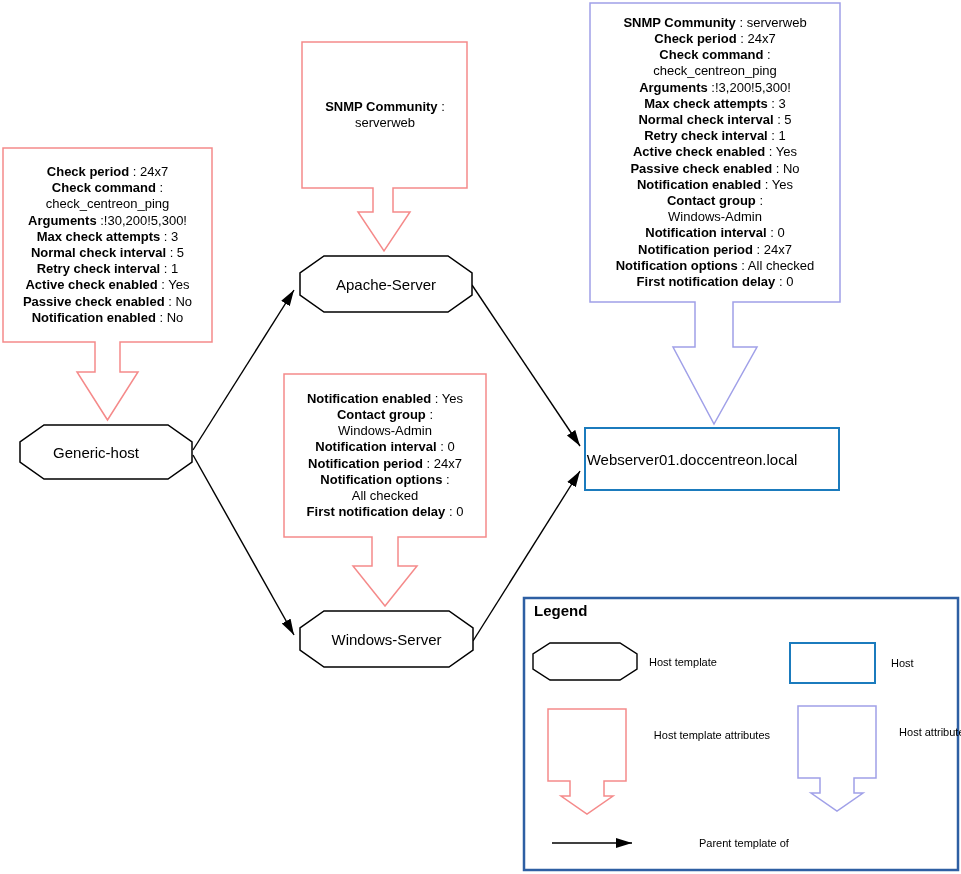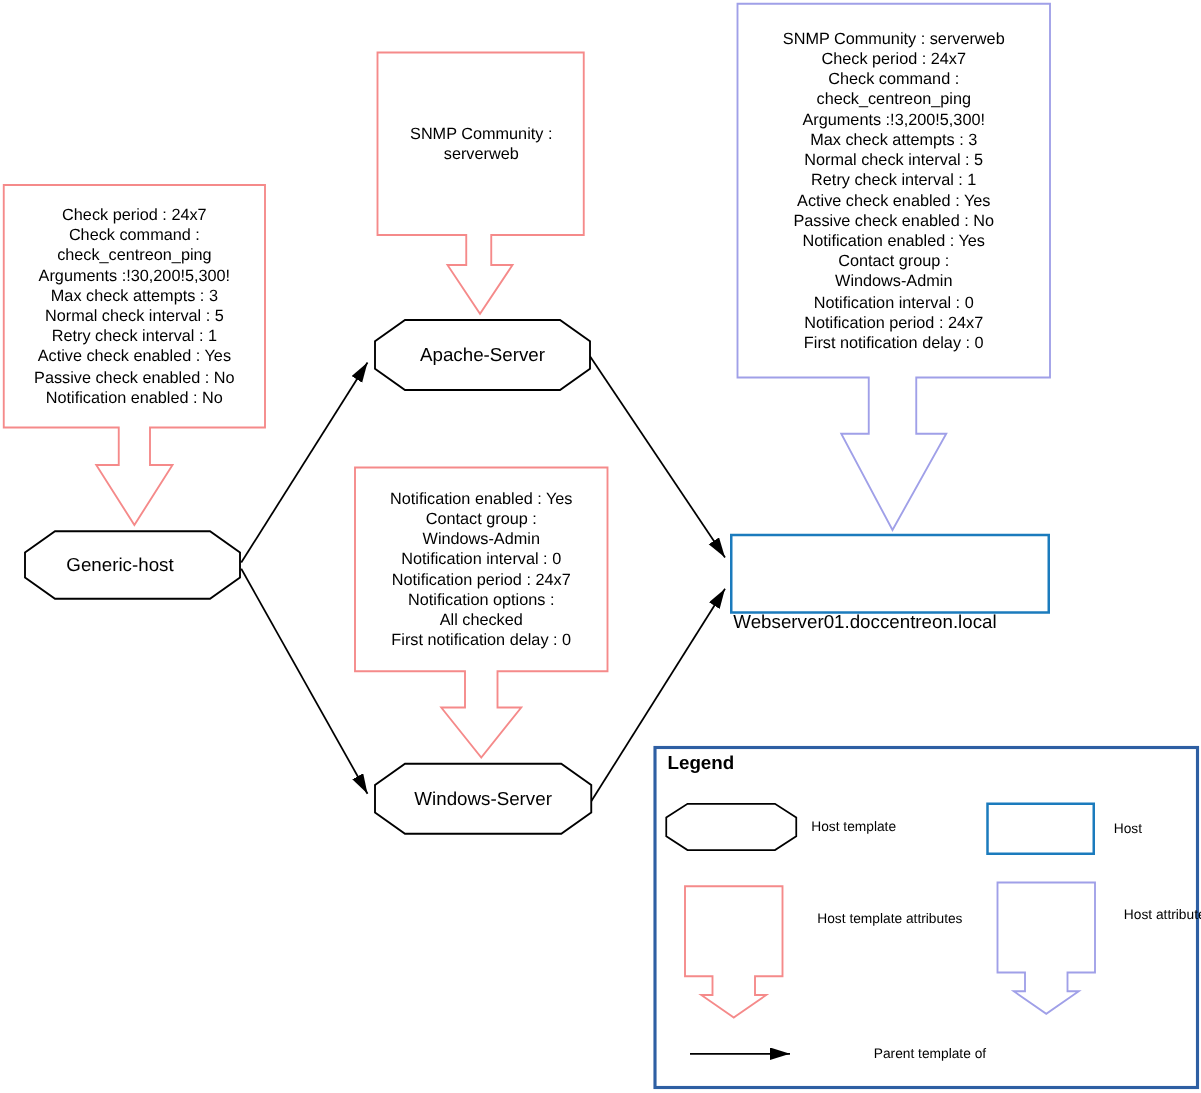--- a/index.html
+++ b/index.html
@@ -6,21 +6,21 @@
   .canvas {
     position:relative; width:961px; height:874px; background:#ffffff;
     font-family:"Liberation Sans", sans-serif; color:#000; overflow:hidden;
   }
   .canvas svg { position:absolute; left:0; top:0; }
   .attr-text {
     position:absolute; display:flex; flex-direction:column; justify-content:center;
     text-align:center; font-size:13px; line-height:16.2px; color:#000;
   }
   .attr-text .ln { white-space:nowrap; }
-  .attr-text .ln b { font-weight:normal; }
+  .attr-text .ln b { font-weight:bold; }
   .node-label {
     position:absolute; display:flex; align-items:center; justify-content:center;
     font-size:15px; text-align:center;
   }
   .legend-title { position:absolute; font-size:15px; font-weight:bold; }
   .legend-label { position:absolute; font-size:11px; line-height:18px; }
   .legend-label.center { text-align:right; }
 </style>
 </head>
 <body>
@@ -104,27 +104,28 @@
       <div class="ln"><b>Max check attempts</b><span> : 3</span></div>
       <div class="ln"><b>Normal check interval</b><span> : 5</span></div>
       <div class="ln"><b>Retry check interval</b><span> : 1</span></div>
       <div class="ln"><b>Active check enabled</b><span> : Yes</span></div>
       <div class="ln"><b>Passive check enabled</b><span> : No</span></div>
       <div class="ln"><b>Notification enabled</b><span> : Yes</span></div>
       <div class="ln"><b>Contact group</b><span> :</span></div>
       <div class="ln"><b></b><span>Windows-Admin</span></div>
       <div class="ln"><b>Notification interval</b><span> : 0</span></div>
       <div class="ln"><b>Notification period</b><span> : 24x7</span></div>
+      <div class="ln"><b>Notification options</b><span> : All checked</span></div>
       <div class="ln"><b>First notification delay</b><span> : 0</span></div>
     </div>
 
   <div class="node-label" style="left:20px; top:425px; width:152px; height:54px;">Generic-host</div>
   <div class="node-label" style="left:300px; top:611px; width:173px; height:56px;">Windows-Server</div>
   <div class="node-label" style="left:300px; top:256px; width:172px; height:56px;">Apache-Server</div>
-  <div class="node-label" style="left:585px; top:428px; width:214px; height:62px;margin-top:38px;">Webserver01.doccentreon.local</div>
+  <div class="node-label" style="left:585px; top:428px; width:214px; height:62px;">Webserver01.doccentreon.local</div>
 
   <div class="legend-title" style="left:534px; top:602px;">Legend</div>
   <div class="legend-label" style="left:649px; top:653px;">Host template</div>
   <div class="legend-label" style="left:891px; top:654px;">Host</div>
   <div class="legend-label center" style="left:636px; top:726px; width:134px;">Host template attributes</div>
   <div class="legend-label center" style="left:886px; top:723px; width:84px;">Host attributes</div>
   <div class="legend-label" style="left:661px; top:834px;margin-left:38px;">Parent template of</div>
 
 </div>
 

